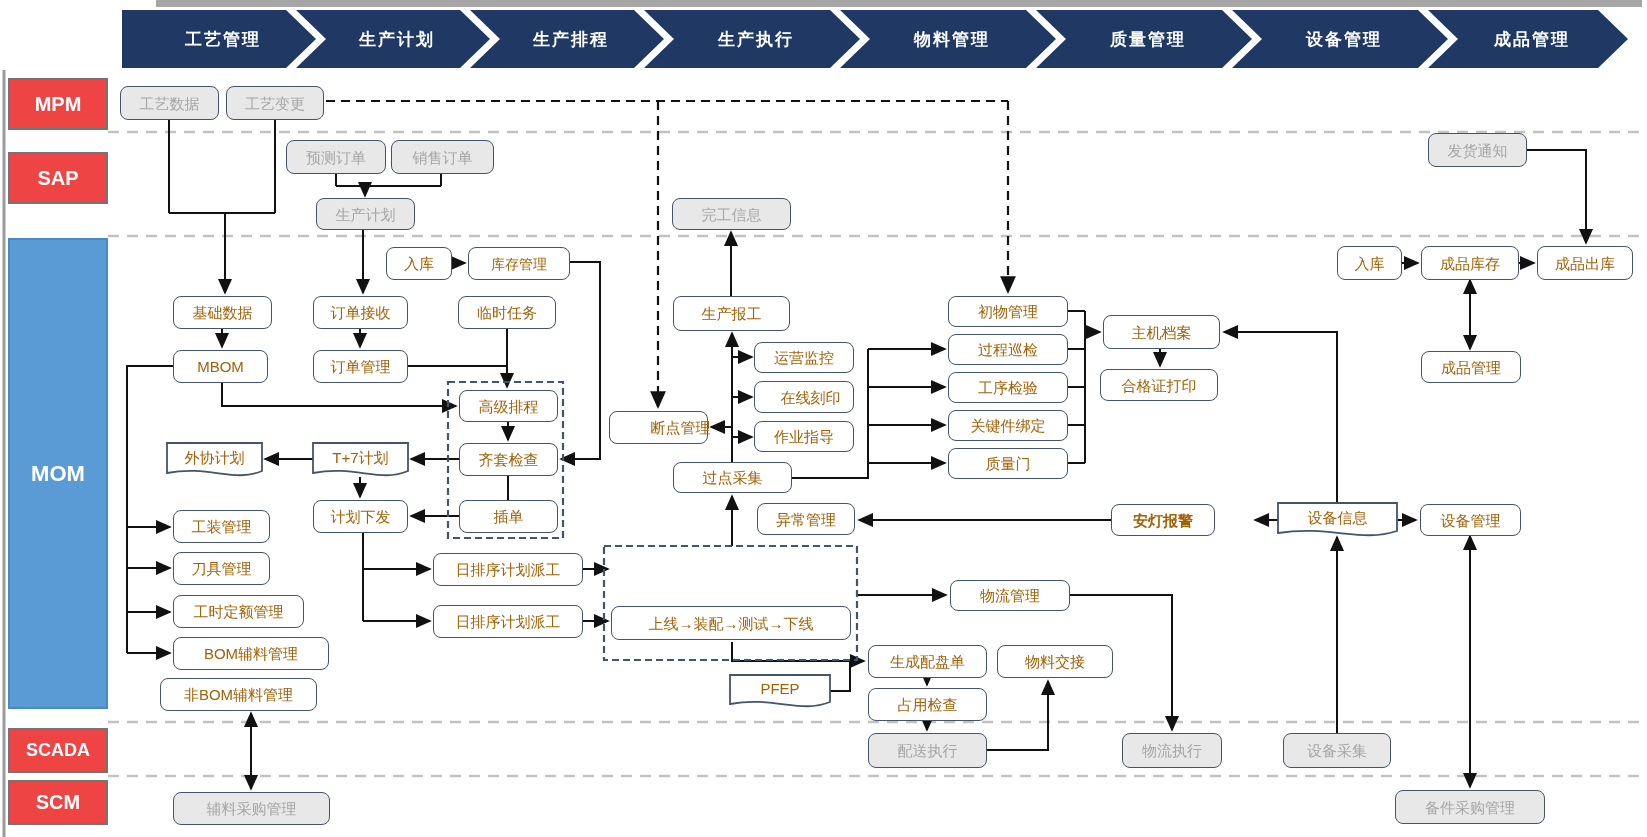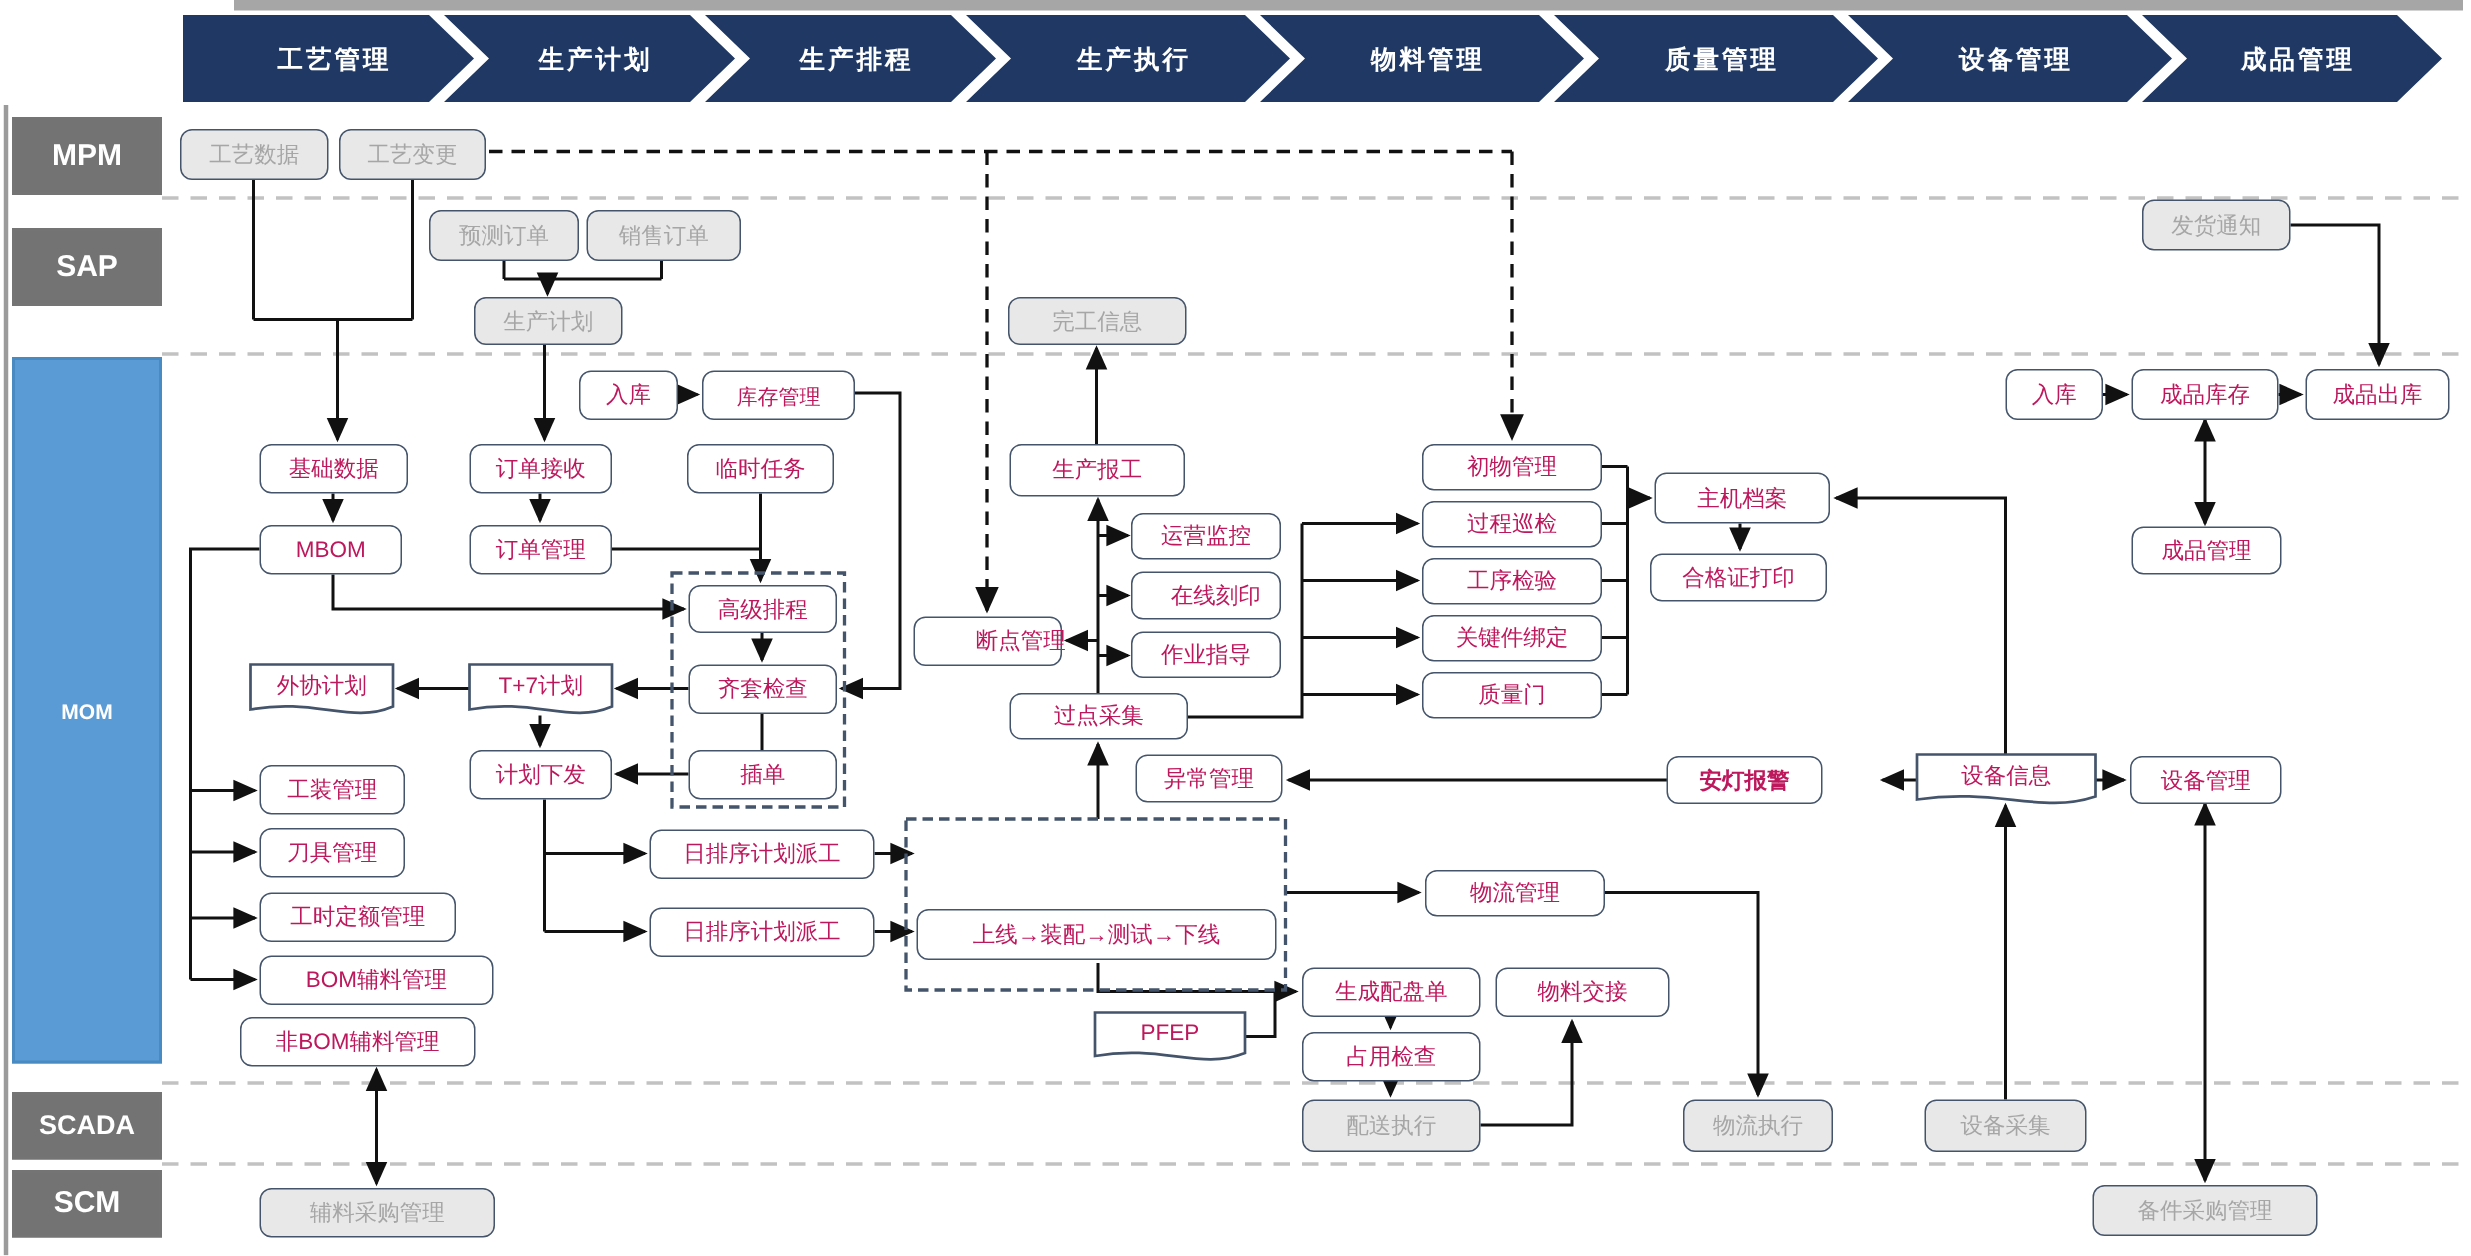--- a/index.html
+++ b/index.html
@@ -7,28 +7,28 @@
 
   
   .chev{position:absolute;top:10px;height:58px;background:#1f3864;color:#fff;
         display:flex;align-items:center;justify-content:center;font-weight:bold;
         font-size:17px;letter-spacing:2px;
         clip-path:polygon(0 0,calc(100% - 30px) 0,100% 50%,calc(100% - 30px) 100%,0 100%,30px 50%);}
   .chev.first{clip-path:polygon(0 0,calc(100% - 30px) 0,100% 50%,calc(100% - 30px) 100%,0 100%);}
   .chev span{transform:translateX(4px);}
 
   
-  .lane{position:absolute;left:8px;width:100px;background:#737373;border:2px solid #747474;
+  .lane{position:absolute;left:8px;width:100px;background:#ef4444;border:2px solid #747474;
         color:#fff;font-weight:bold;display:flex;align-items:center;justify-content:center;
         box-sizing:border-box;font-size:20px;}
-  .lane.mom{background:#5b9bd5;border-color:#4a8ac2;font-size:14px;}
+  .lane.mom{background:#5b9bd5;border-color:#4a8ac2;font-size:22px;}
 
   
   .node{position:absolute;box-sizing:border-box;display:flex;align-items:center;justify-content:center;
-        border:1.6px solid #44546a;border-radius:8px;background:#fff;font-size:15px;color:#be185d;
+        border:1.6px solid #44546a;border-radius:8px;background:#fff;font-size:15px;color:#a16207;
         white-space:nowrap;line-height:1;}
   .node.g{background:#e9e8e8;color:#a6a6a6;}
   .node.d{background:transparent;border:none;border-radius:0;}
   .node.small{font-size:14px;}
 
   svg.layer{position:absolute;left:0;top:0;width:1647px;height:837px;}
 </style>
 </head>
 <body>
 

